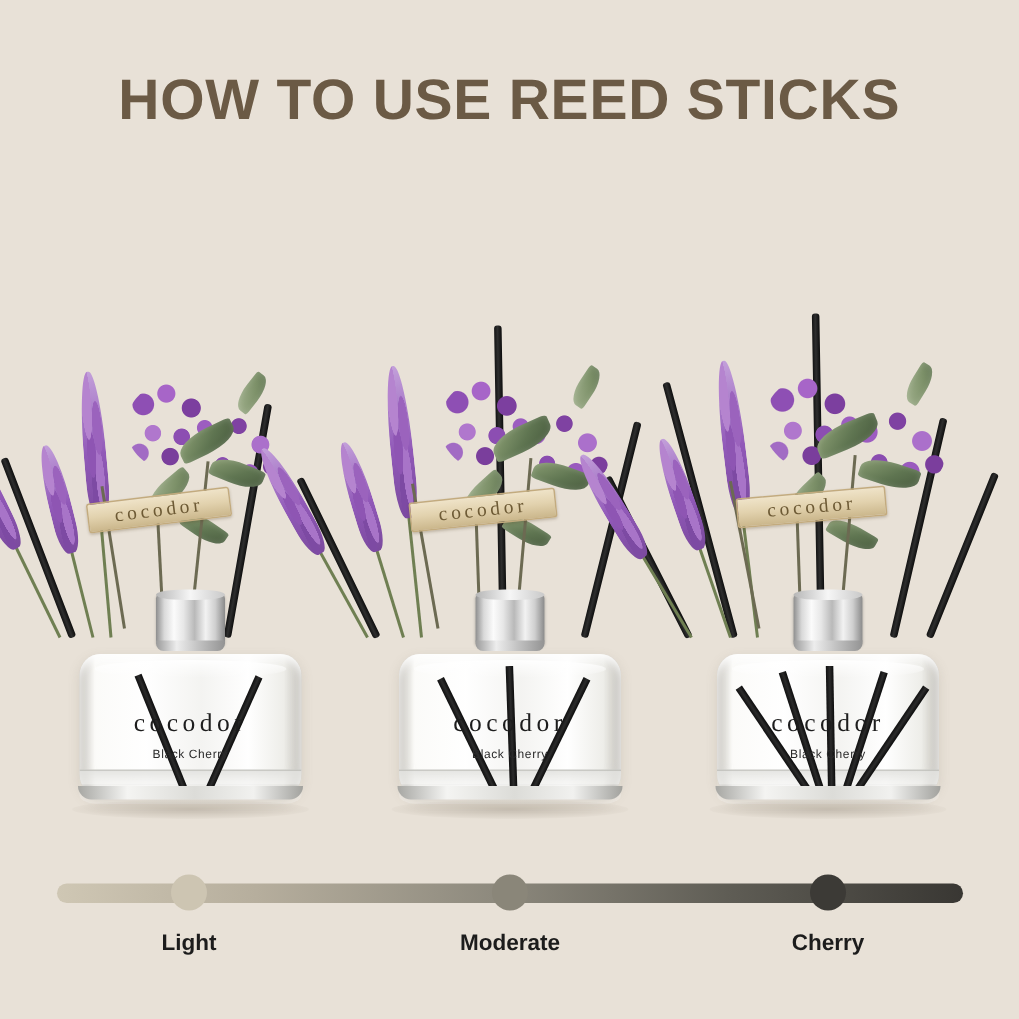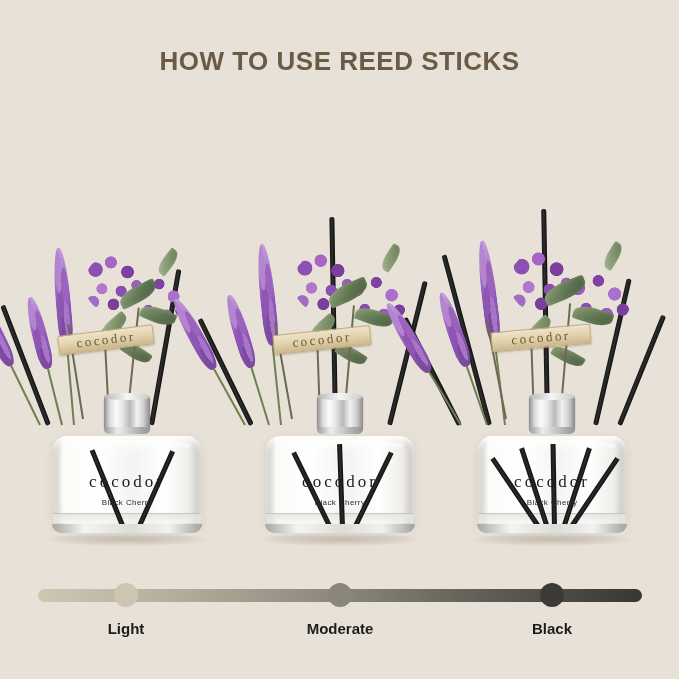--- a/index.html
+++ b/index.html
@@ -10,21 +10,21 @@
     background:#e8e1d7;
     overflow:hidden;
     position:relative;
   }
   .stage { position:absolute; inset:0; }
 
   
   .title {
     position:absolute; top:48px; left:0; width:100%;
     text-align:center;
-    font-size:26px; font-weight:bold; letter-spacing:0.5px;
+    font-size:38px; font-weight:bold; letter-spacing:0.5px;
     color:#6b5a45;
     line-height:1.05;
   }
   .subtitle {
     position:absolute; top:120px; left:0; width:100%;
     text-align:center;
     font-size:22px; font-weight:normal; letter-spacing:0.2px;
     color:#403c38;
     line-height:1.3;
   }
@@ -456,16 +456,16 @@
   <div class="slider">
     <div class="track"></div>
     <div class="knob k1"></div>
     <div class="knob k2"></div>
     <div class="knob k3"></div>
   </div>
 
   <div class="slabels">
     <div class="slabel s1">Light</div>
     <div class="slabel s2">Moderate</div>
-    <div class="slabel s3">Black</div>
+    <div class="slabel s3">Cherry</div>
   </div>
 
 </div>
 
 </body></html>

